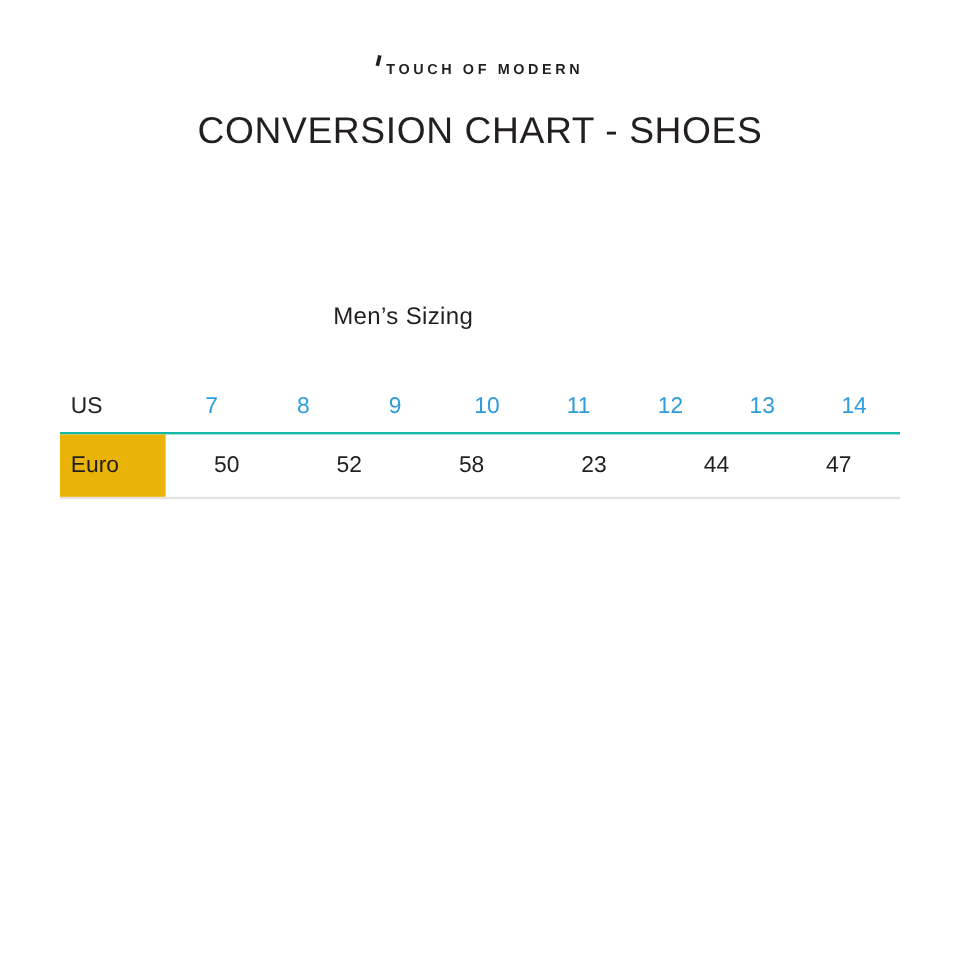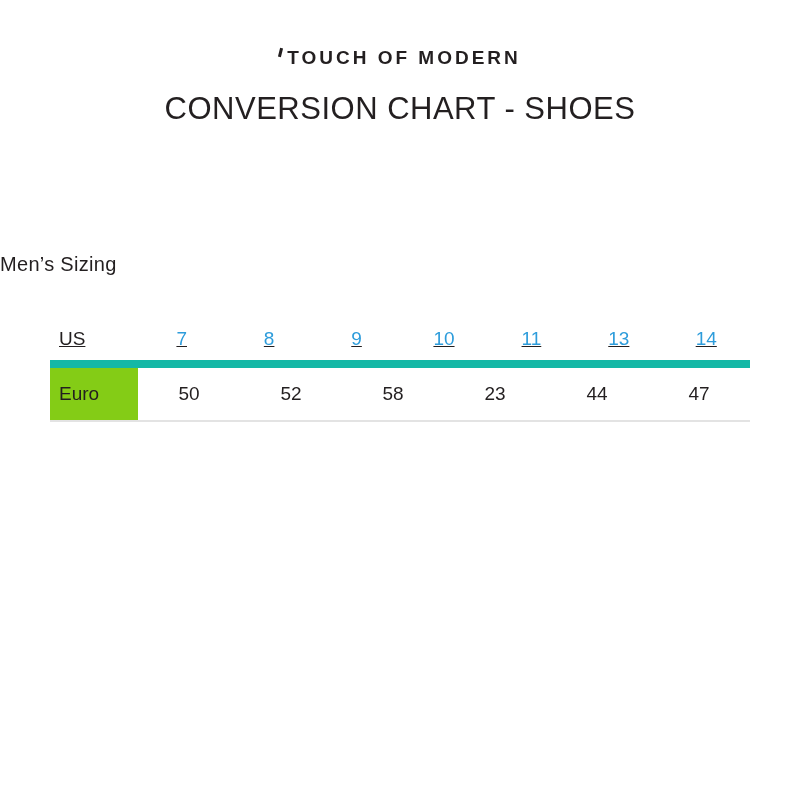--- a/index.html
+++ b/index.html
@@ -5,57 +5,57 @@
   html,body{margin:0;padding:0;}
   body{
     width:800px;height:800px;background:#ffffff;
     font-family:"Liberation Sans", sans-serif;
     color:#231f20;overflow:hidden;
   }
   .page{position:relative;width:800px;height:800px;background:#ffffff;}
 
   .logo{
     position:absolute;top:46px;left:0;width:800px;
-    text-align:center;font-size:19px;font-weight:700;
+    text-align:center;font-size:12px;font-weight:700;
     letter-spacing:3px;color:#231f20;line-height:24px;
     white-space:nowrap;
   }
   .logo-tick{
     display:inline-block;width:3px;height:9px;background:#231f20;
     transform:rotate(14deg);margin-right:5px;position:relative;top:-7px;
   }
 
   .title{
     position:absolute;top:90px;left:0;width:800px;
     text-align:center;font-size:31px;font-weight:400;
     letter-spacing:0.5px;color:#231f20;line-height:38px;
     white-space:nowrap;
   }
 
   .section-title{
     position:absolute;top:250px;left:0;width:672px;
-    text-align:left;font-size:20px;font-weight:400;
+    text-align:center;font-size:20px;font-weight:400;
     letter-spacing:0.3px;color:#231f20;line-height:28px;
   }
 
   .size-table{
     position:absolute;top:318px;left:50px;width:700px;
     font-size:19px;color:#231f20;
   }
   .trow{display:flex;align-items:stretch;}
-  .trow-us{height:42px;border-bottom:8px solid #14b8a6;text-decoration:underline;}
+  .trow-us{height:42px;border-bottom:2px solid #14b8a6;}
   .trow-euro{height:52px;border-bottom:2px solid #e3e3e3;}
   .tcell{display:flex;align-items:center;}
   .tlabel{
     width:88px;min-width:88px;box-sizing:border-box;
     padding-left:9px;justify-content:flex-start;
   }
   .tvalue{flex:1;justify-content:center;text-align:center;}
   .trow-us .tvalue{color:#2d9cdb;}
-  .trow-euro .tlabel{background:#84cc16;}
+  .trow-euro .tlabel{background:#eab308;}
 </style>
 </head>
 <body>
 
 <div class="page">
 
   <div class="logo">
     <span class="logo-tick"></span><span>TOUCH OF MODERN</span>
   </div>
 
@@ -64,20 +64,21 @@
   <div class="section-title">Men’s Sizing</div>
 
   <div class="size-table" id="size-table">
       <div class="trow trow-us">
         <div class="tcell tlabel">US</div>
         <div class="tcell tvalue">7</div>
         <div class="tcell tvalue">8</div>
         <div class="tcell tvalue">9</div>
         <div class="tcell tvalue">10</div>
         <div class="tcell tvalue">11</div>
+        <div class="tcell tvalue">12</div>
         <div class="tcell tvalue">13</div>
         <div class="tcell tvalue">14</div>
       </div>
       <div class="trow trow-euro">
         <div class="tcell tlabel">Euro</div>
         <div class="tcell tvalue">50</div>
         <div class="tcell tvalue">52</div>
         <div class="tcell tvalue">58</div>
         <div class="tcell tvalue">23</div>
         <div class="tcell tvalue">44</div>

